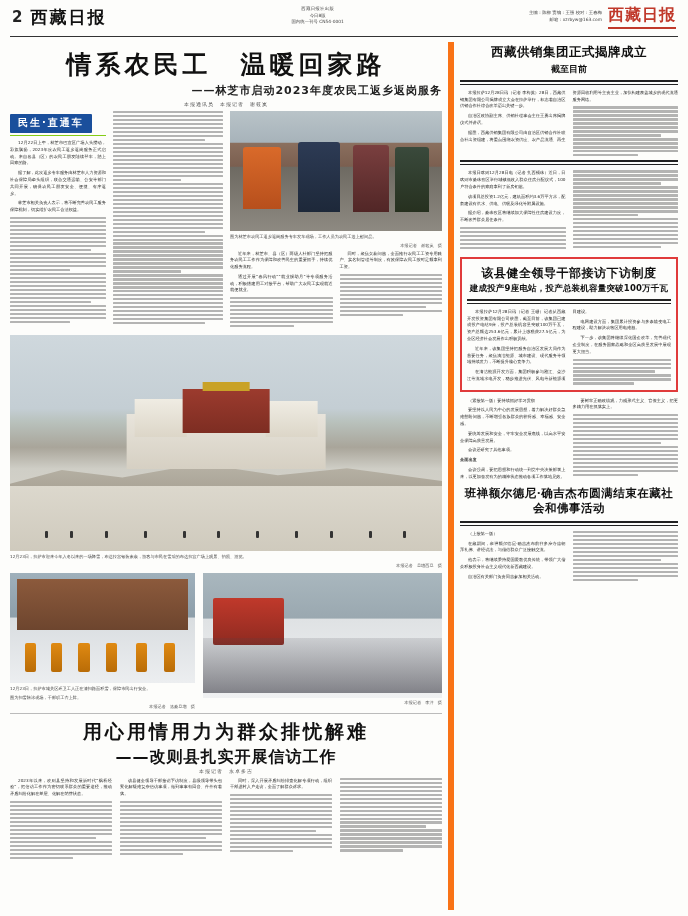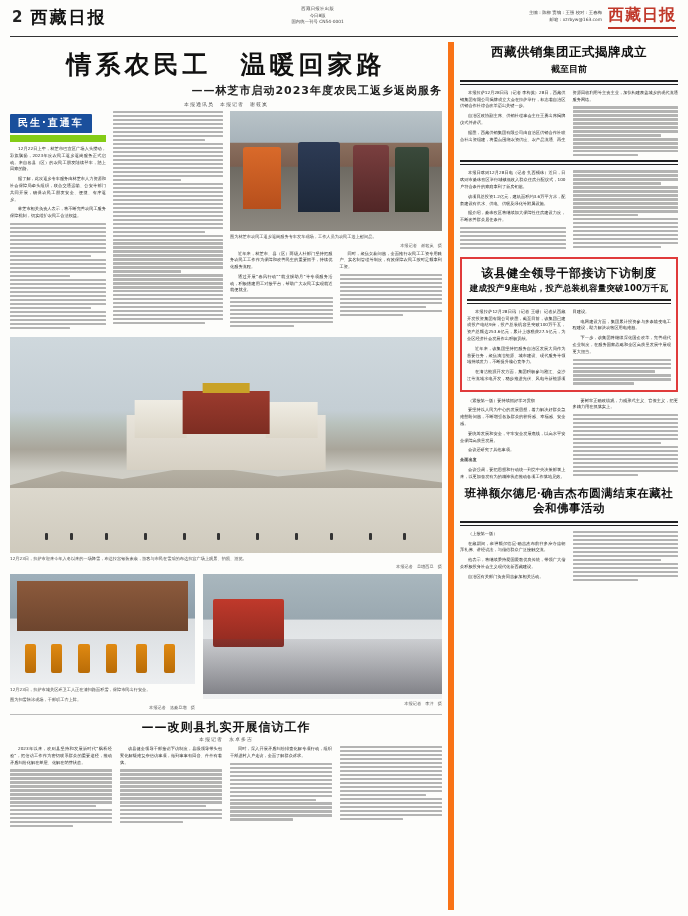--- a/index.html
+++ b/index.html
@@ -115,21 +115,21 @@
     display: inline-block;
     background: #1a4f9c;
     color: #fff;
     font-size: 10px;
     font-weight: bold;
     letter-spacing: 2px;
     padding: 2px 8px 3px 8px;
     border-radius: 1px;
   }
   .badge-wrap {
-    border-bottom: 7px solid #84cc16;
+    border-bottom: 1px solid #84cc16;
     padding-bottom: 2px;
     margin-bottom: 4px;
   }
 
   
   .txtcol { font-size: 4.2px; line-height: 1.62; color: #2b2b2b; text-align: justify; }
   .txtcol p { margin: 0 0 3px 0; }
   .caption { font-size: 4.2px; color: #444; line-height: 1.55; text-align: justify; margin-top: 3px; }
   .credit { font-size: 4.2px; color: #555; text-align: right; margin-top: 2px; }
 
@@ -219,21 +219,21 @@
   .p4 .crowd { position:absolute; bottom:4%; left:0; right:0; height:44%;
     background: linear-gradient(180deg,rgba(70,70,80,.15),rgba(40,40,50,.55)); }
 
   .hr-thin { border: none; border-top: 1px solid #bbb; margin: 4px 0; }
 
   .headline2 {
     text-align:center; font-size: 19px; font-weight: bold;
     letter-spacing: 3px; font-family:"DejaVu Serif","Liberation Serif",serif;
     margin: 5px 0 2px 0;
   }
-  .subhead2 { text-align:center; font-size:12px; font-weight:bold; letter-spacing:1px; }
+  .subhead2 { text-align:center; font-size:16px; font-weight:bold; letter-spacing:1px; }
 
   
   .r-head {
     text-align:center; font-size: 12.5px; font-weight:bold; letter-spacing:.5px;
     font-family:"DejaVu Serif","Liberation Serif",serif; margin: 2px 0;
     line-height: 1.35;
   }
   .r-sub { text-align:center; font-size: 9px; font-weight:bold; margin-bottom:3px; }
   .rule-double {
     border-top: 2px solid #222;
@@ -478,20 +478,21 @@
         <div style="flex:1;">
           <div class="photo p4" style="height:125px;">
             <div class="truck"></div>
             <div class="crowd"></div>
           </div>
           <div class="credit">本报记者　李洋　摄</div>
         </div>
       </div>
 
       <hr class="hr-thin">
+      <div class="headline2">用心用情用力为群众排忧解难</div>
       <div class="subhead2">——改则县扎实开展信访工作</div>
       <div class="byline">本报记者　永卓多吉</div>
 
       <div style="display:flex; gap:8px; margin-top:3px;">
         <div style="flex:1;" class="txtcol">
           <p class="indent">2023年以来，改则县坚持和发展新时代“枫桥经验”，把信访工作作为密切联系群众的重要途径，推动矛盾纠纷化解在基层、化解在萌芽状态。</p>
           <div class="faketext tiny">
             <span></span>
               <span></span>
               <span></span>

